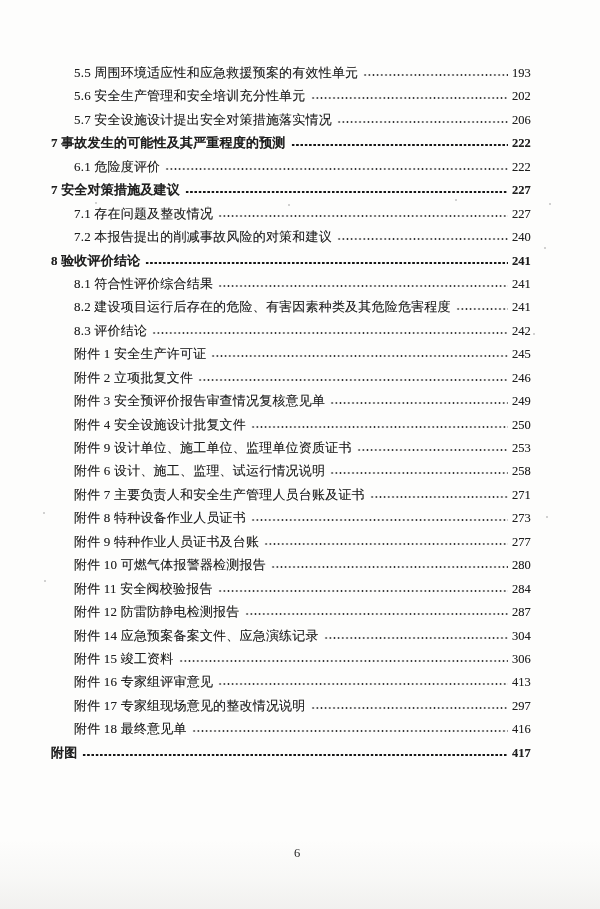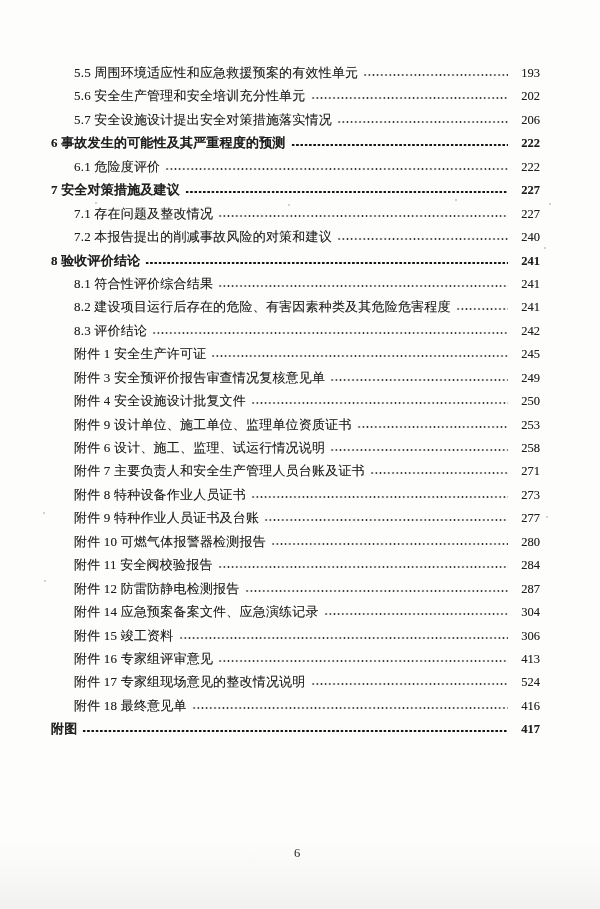--- a/index.html
+++ b/index.html
@@ -45,21 +45,20 @@
     background-position: left bottom;
     background-repeat: repeat-x;
   }
   .row.bold .leader {
     background-image: radial-gradient(circle, #161616 1px, rgba(0,0,0,0) 1.25px);
     background-size: 4.3px 4px;
   }
   .pagenum {
     flex: 0 0 auto;
     min-width: 28px;
-    text-align: right;
     font-size: 12.5px;
   }
   .footer {
     position: absolute;
     left: 0; right: 6px; top: 845px;
     text-align: center;
     font-size: 12.5px;
     line-height: 16px;
   }
   .speck {
@@ -84,21 +83,21 @@
     <span class="label">5.6 安全生产管理和安全培训充分性单元</span>
     <span class="leader"></span>
     <span class="pagenum">202</span>
   </div>
       <div class="row indent">
     <span class="label">5.7 安全设施设计提出安全对策措施落实情况</span>
     <span class="leader"></span>
     <span class="pagenum">206</span>
   </div>
       <div class="row bold">
-    <span class="label">6 事故发生的可能性及其严重程度的预测</span>
+    <span class="label">7 事故发生的可能性及其严重程度的预测</span>
     <span class="leader"></span>
     <span class="pagenum">222</span>
   </div>
       <div class="row indent">
     <span class="label">6.1 危险度评价</span>
     <span class="leader"></span>
     <span class="pagenum">222</span>
   </div>
       <div class="row bold">
     <span class="label">7 安全对策措施及建议</span>
@@ -134,20 +133,25 @@
     <span class="label">8.3 评价结论</span>
     <span class="leader"></span>
     <span class="pagenum">242</span>
   </div>
       <div class="row indent">
     <span class="label">附件 1 安全生产许可证</span>
     <span class="leader"></span>
     <span class="pagenum">245</span>
   </div>
       <div class="row indent">
+    <span class="label">附件 2 立项批复文件</span>
+    <span class="leader"></span>
+    <span class="pagenum">246</span>
+  </div>
+      <div class="row indent">
     <span class="label">附件 3 安全预评价报告审查情况复核意见单</span>
     <span class="leader"></span>
     <span class="pagenum">249</span>
   </div>
       <div class="row indent">
     <span class="label">附件 4 安全设施设计批复文件</span>
     <span class="leader"></span>
     <span class="pagenum">250</span>
   </div>
       <div class="row indent">
@@ -201,21 +205,21 @@
     <span class="pagenum">306</span>
   </div>
       <div class="row indent">
     <span class="label">附件 16 专家组评审意见</span>
     <span class="leader"></span>
     <span class="pagenum">413</span>
   </div>
       <div class="row indent">
     <span class="label">附件 17 专家组现场意见的整改情况说明</span>
     <span class="leader"></span>
-    <span class="pagenum">524</span>
+    <span class="pagenum">297</span>
   </div>
       <div class="row indent">
     <span class="label">附件 18 最终意见单</span>
     <span class="leader"></span>
     <span class="pagenum">416</span>
   </div>
       <div class="row bold">
     <span class="label">附图</span>
     <span class="leader"></span>
     <span class="pagenum">417</span>

